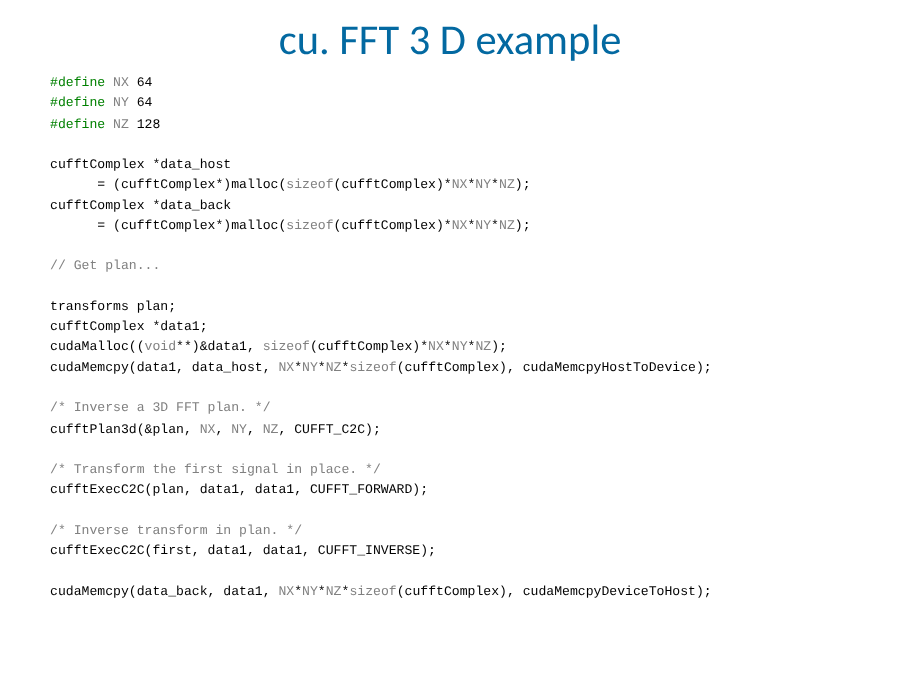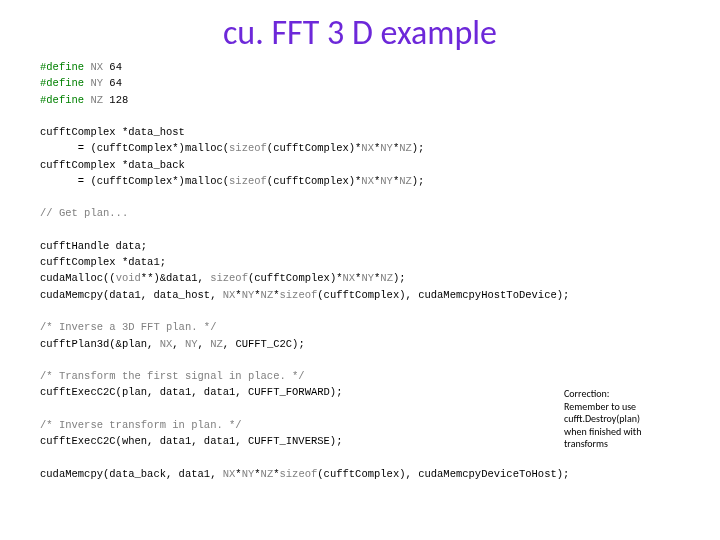--- a/index.html
+++ b/index.html
@@ -14,21 +14,21 @@
   }
   .slide {
     width: 720px;
     height: 540px;
     position: relative;
     box-sizing: border-box;
   }
   .title {
     text-align: center;
     font-size: 34px;
-    color: #6d28d9;
+    color: #0369a1;
     padding-top: 12px;
     padding-bottom: 6px;
     font-weight: 400;
   }
   .code-block {
     font-family: Consolas, "Courier New", monospace;
     font-size: 10.5px;
     line-height: 1.55;
     white-space: pre;
     color: #000;
@@ -58,37 +58,30 @@
 <span><span class="kw-green">#define</span> <span class="kw-gray">NY</span> 64</span>
 <span><span class="kw-green">#define</span> <span class="kw-gray">NZ</span> 128</span>
 
 <span>cufftComplex *data_host</span>
 <span>      = (cufftComplex*)malloc(<span class="kw-gray">sizeof</span>(cufftComplex)*<span class="kw-gray">NX</span>*<span class="kw-gray">NY</span>*<span class="kw-gray">NZ</span>);</span>
 <span>cufftComplex *data_back</span>
 <span>      = (cufftComplex*)malloc(<span class="kw-gray">sizeof</span>(cufftComplex)*<span class="kw-gray">NX</span>*<span class="kw-gray">NY</span>*<span class="kw-gray">NZ</span>);</span>
 
 <span class="kw-gray">// Get plan...</span>
 
-<span>cufftHandle data;</span>
+<span>transforms plan;</span>
 <span>cufftComplex *data1;</span>
 <span>cudaMalloc((<span class="kw-gray">void</span>**)&amp;data1, <span class="kw-gray">sizeof</span>(cufftComplex)*<span class="kw-gray">NX</span>*<span class="kw-gray">NY</span>*<span class="kw-gray">NZ</span>);</span>
 <span>cudaMemcpy(data1, data_host, <span class="kw-gray">NX</span>*<span class="kw-gray">NY</span>*<span class="kw-gray">NZ</span>*<span class="kw-gray">sizeof</span>(cufftComplex), cudaMemcpyHostToDevice);</span>
 
 <span class="kw-gray">/* Inverse a 3D FFT plan. */</span>
 <span>cufftPlan3d(&amp;plan, <span class="kw-gray">NX</span>, <span class="kw-gray">NY</span>, <span class="kw-gray">NZ</span>, CUFFT_C2C);</span>
 
 <span class="kw-gray">/* Transform the first signal in place. */</span>
 <span>cufftExecC2C(plan, data1, data1, CUFFT_FORWARD);</span>
 
 <span class="kw-gray">/* Inverse transform in plan. */</span>
-<span>cufftExecC2C(when, data1, data1, CUFFT_INVERSE);</span>
+<span>cufftExecC2C(first, data1, data1, CUFFT_INVERSE);</span>
 
 <span>cudaMemcpy(data_back, data1, <span class="kw-gray">NX</span>*<span class="kw-gray">NY</span>*<span class="kw-gray">NZ</span>*<span class="kw-gray">sizeof</span>(cufftComplex), cudaMemcpyDeviceToHost);</span></div>
 
-  <div class="note">
-    <div>Correction:</div>
-    <div>Remember to use</div>
-    <div>cufft.Destroy(plan)</div>
-    <div>when finished with</div>
-    <div>transforms</div>
-  </div>
 
 </div>
 
 </body></html>

